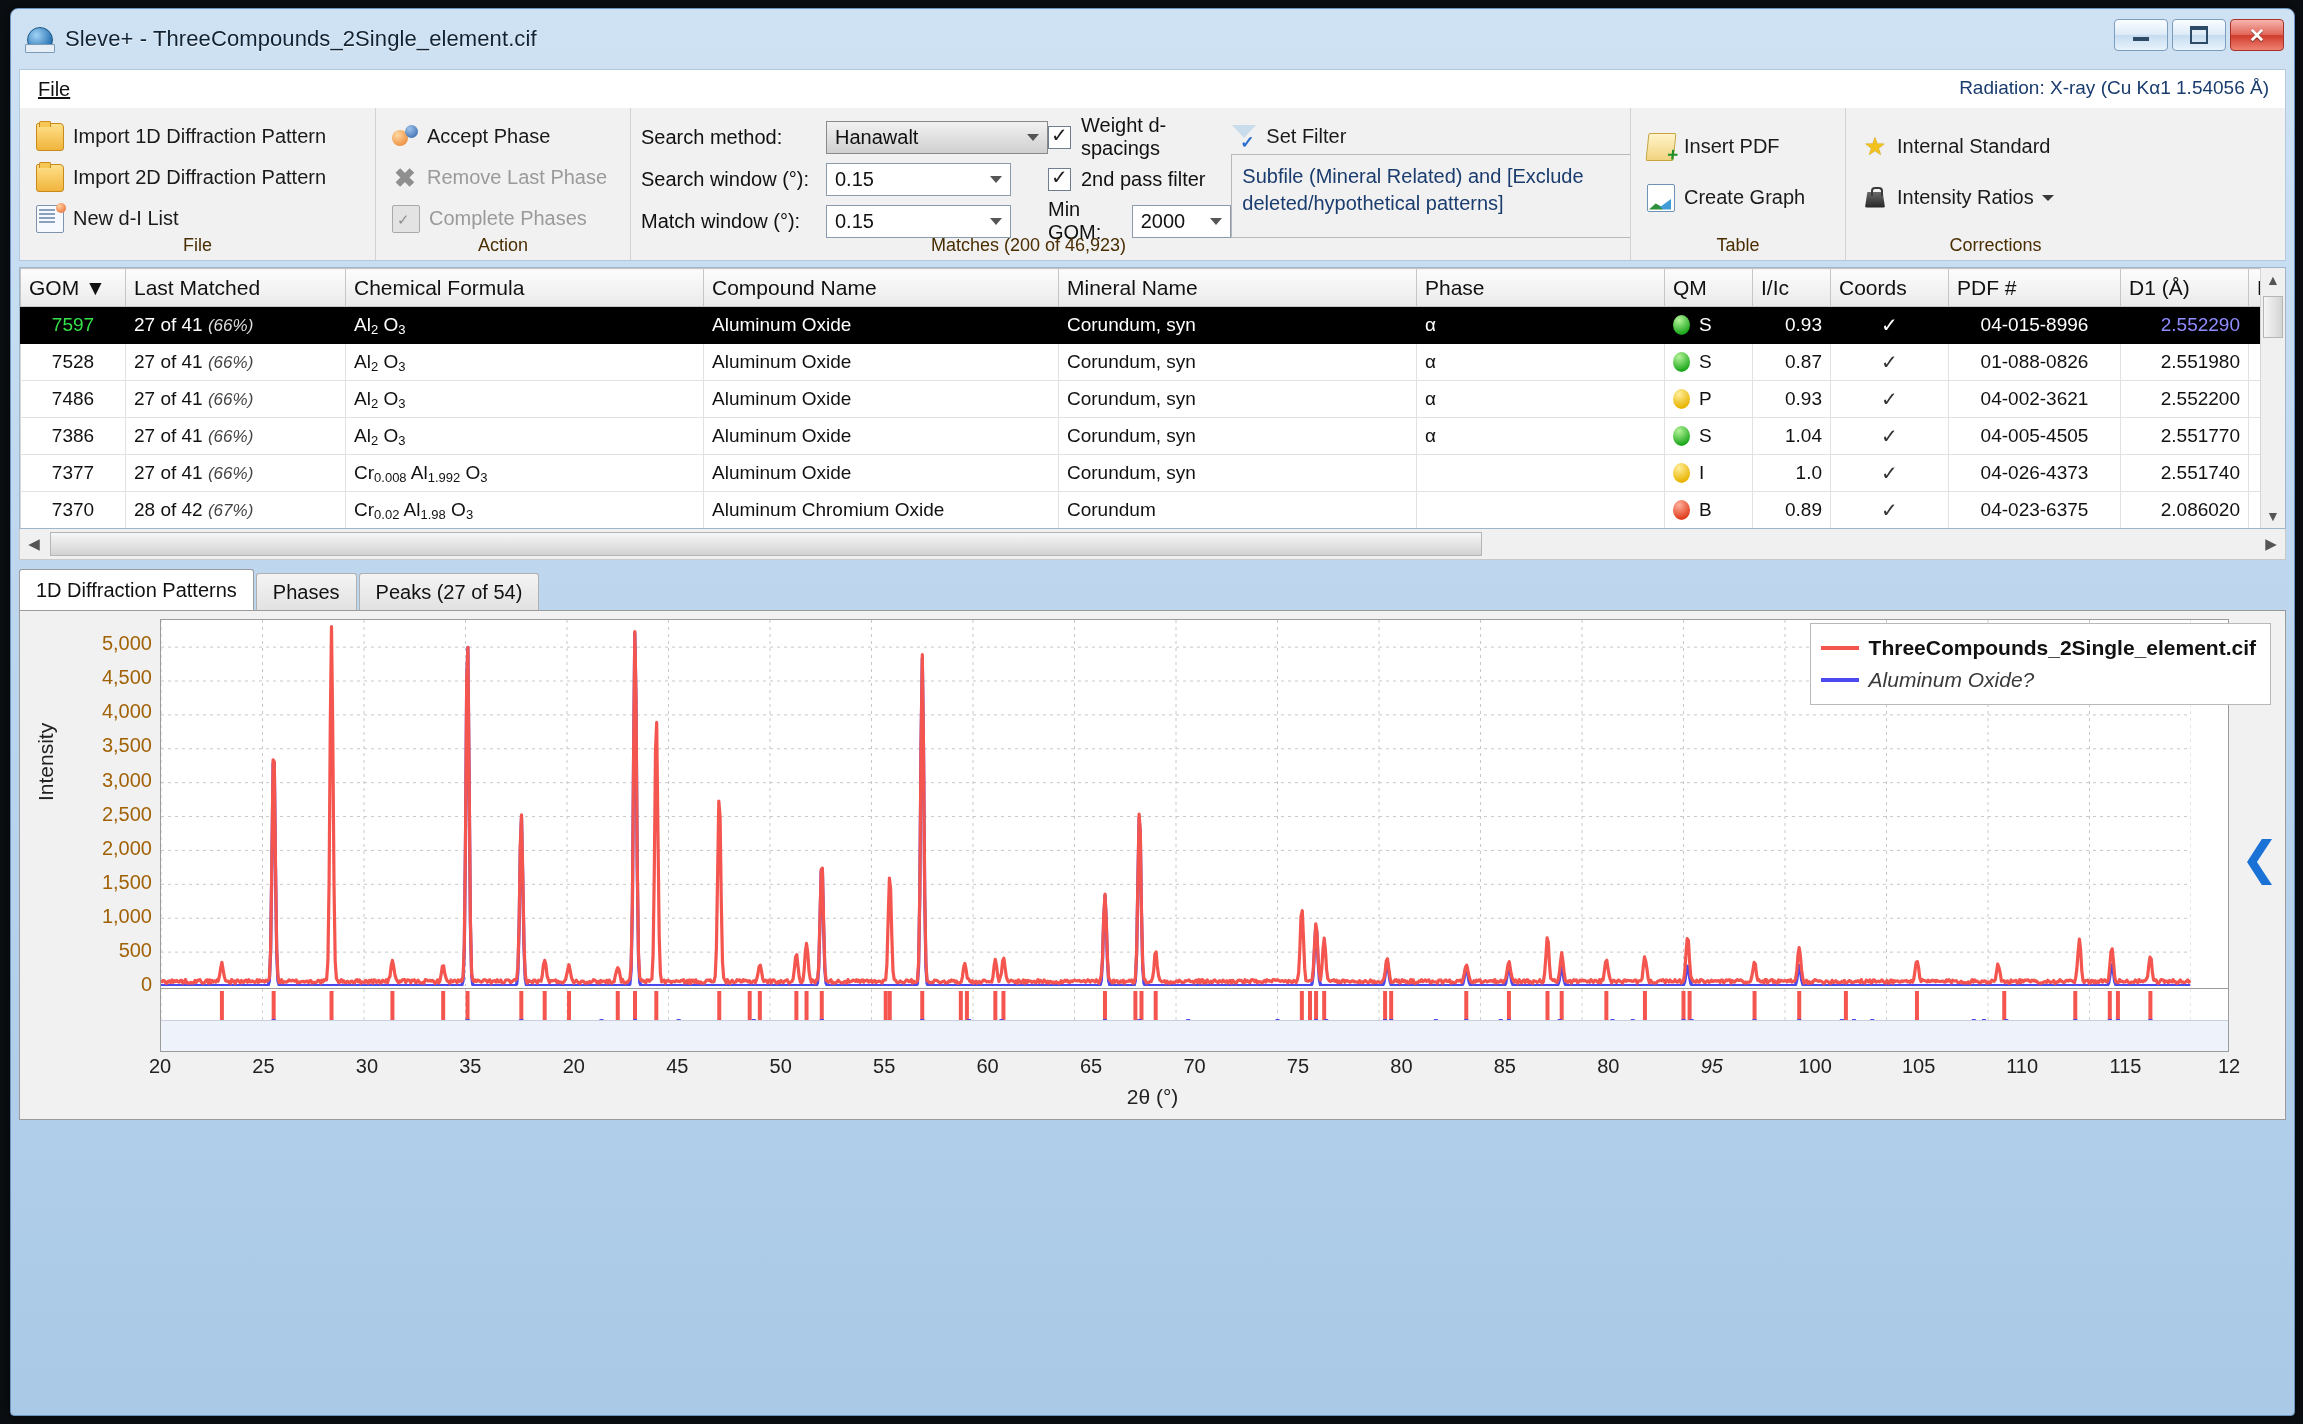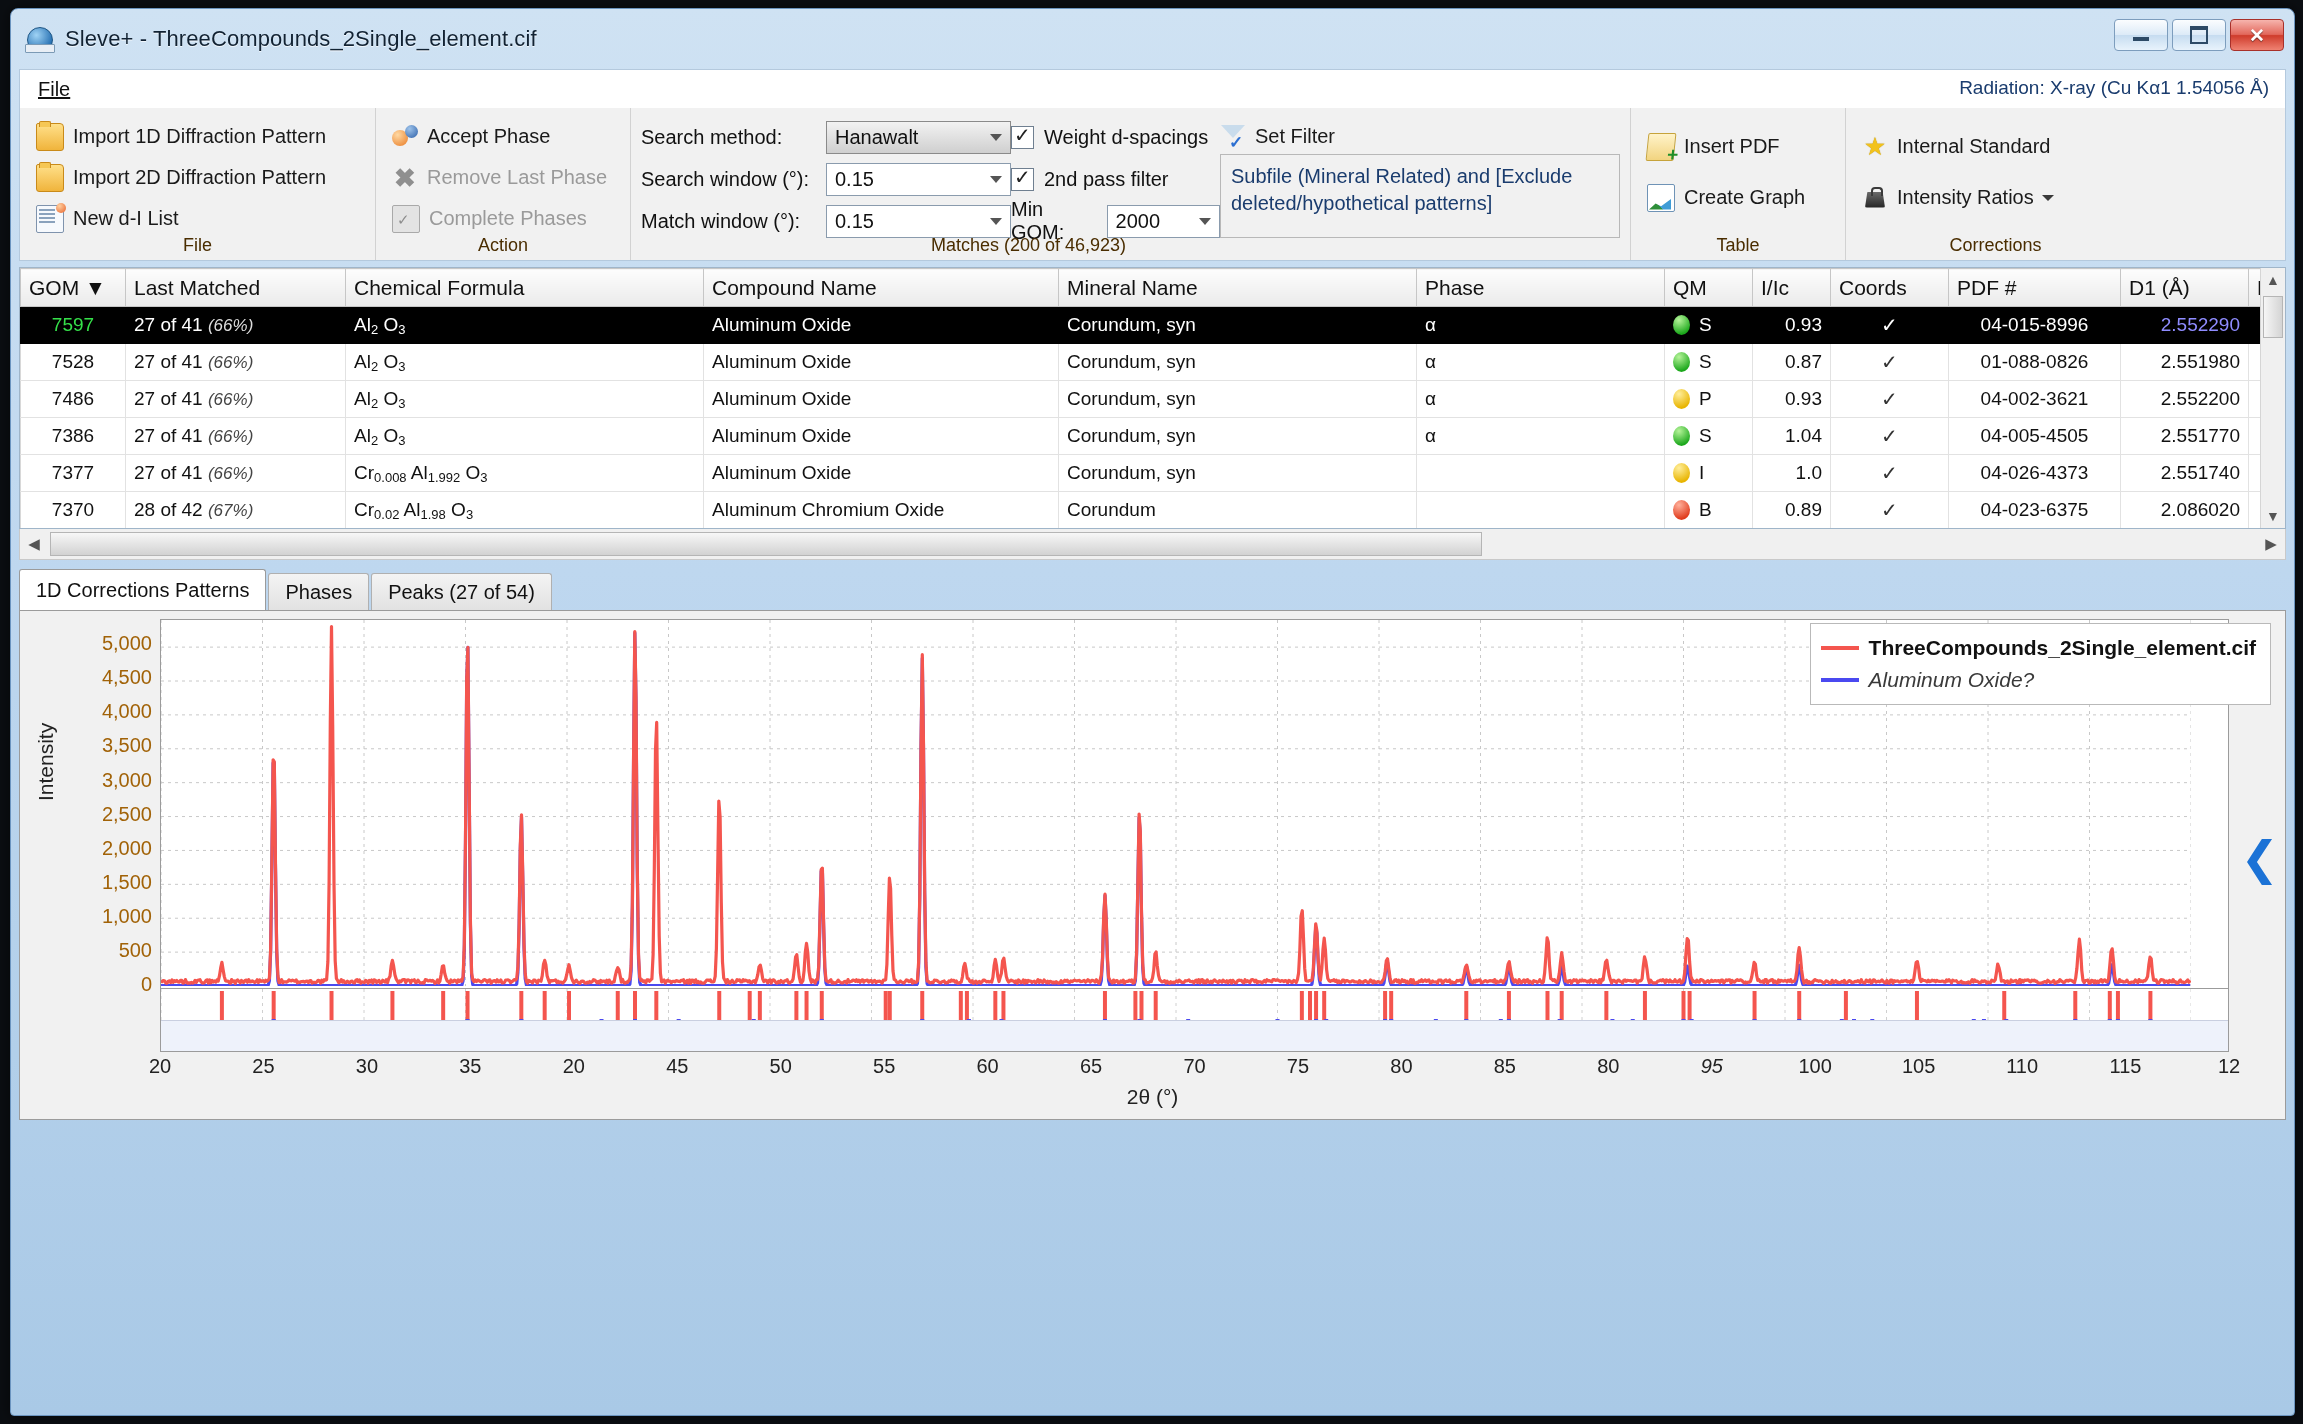--- a/index.html
+++ b/index.html
@@ -207,21 +207,21 @@
         <span>Complete Phases</span>
       </div>
       <div class="gname">Action</div>
     </div>
 
     <div class="rgroup" style="width:1000px;position:relative">
       <div style="display:flex">
         <div style="width:430px">
           <div class="form-row">
             <span class="form-label">Search method:</span>
-            <div class="combo grey" style="width:185px">
+            <div class="combo grey" style="width:222px">
               <span class="cv">Hanawalt</span>
               <span class="arw"></span>
             </div>
           </div>
           <div class="form-row">
             <span class="form-label">Search window (°):</span>
             <div class="combo" style="width:185px">
               <span class="cv">0.15</span>
               <span class="arw"></span>
             </div>
@@ -434,21 +434,21 @@
   <div class="hscroll">
     <div class="ha">◀</div>
     <div class="htrack">
         <div class="hthumb"></div>
       </div>
     <div class="ha">▶</div>
   </div>
 
   <div class="tabs">
     <div class="tab active">
-        <span>1D Corrections Patterns</span>
+        <span>1D Diffraction Patterns</span>
       </div>
     <div class="tab">
         <span>Phases</span>
       </div>
     <div class="tab">
         <span>Peaks (27 of 54)</span>
       </div>
   </div>
 
   <div class="chartpanel">

